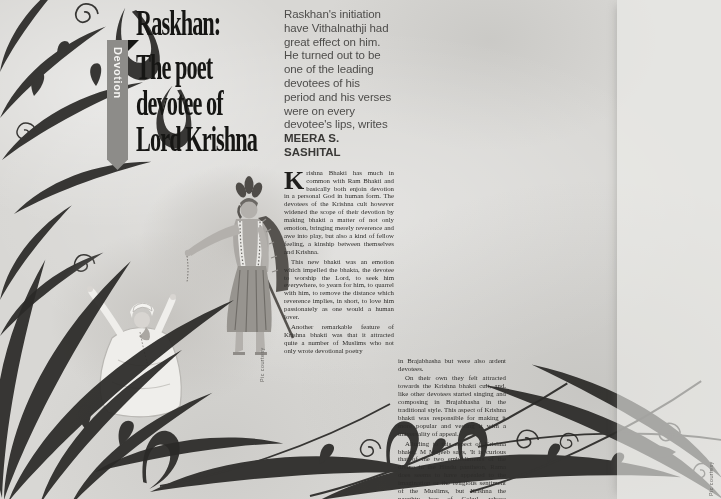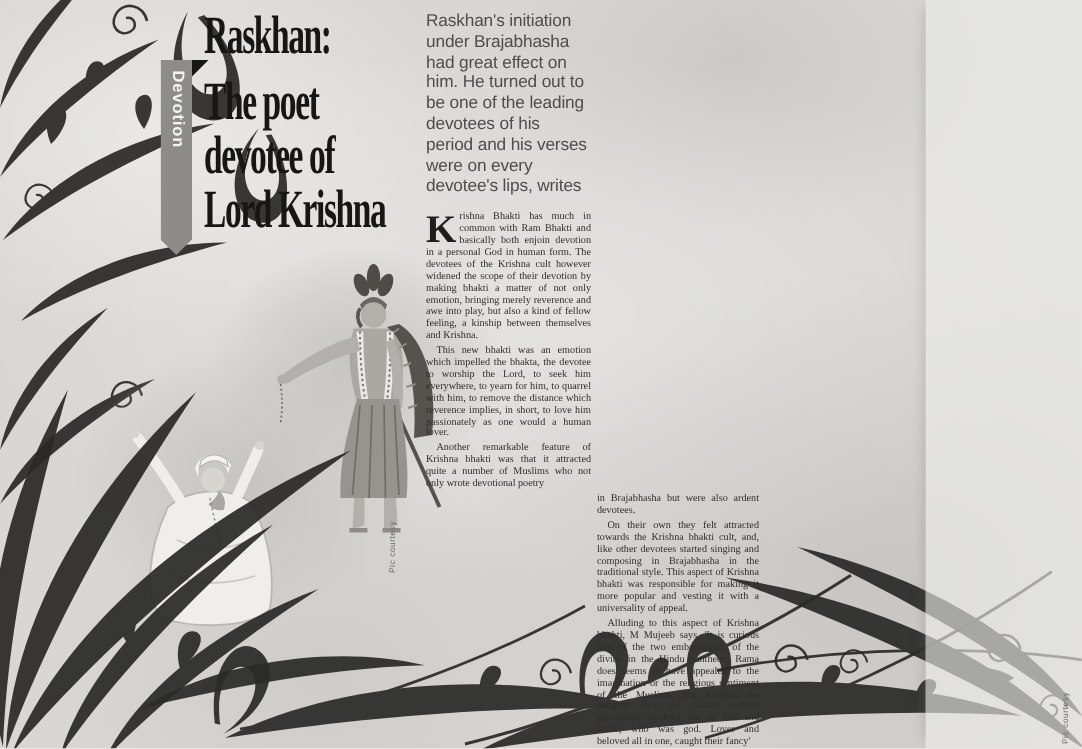--- a/index.html
+++ b/index.html
@@ -194,21 +194,22 @@
   <div class="layer ribbon-flag"></div>
 
   <div class="layer headline">
     <div class="hl">Raskhan:</div>
     <div class="hl">The poet</div>
     <div class="hl">devotee of</div>
     <div class="hl">Lord Krishna</div>
   </div>
 
   <div class="layer col col1">
-    <div class="intro">Raskhan's initiation under Brajabhasha had great effect on him. He turned out to be one of the leading devotees of his period and his verses were on every devotee's lips, writes</div>
+    <div class="intro">Raskhan's initiation have Vithalnathji had great effect on him. He turned out to be one of the leading devotees of his period and his verses were on every devotee's lips, writes</div>
+    <div class="byline">MEERA S. SASHITAL</div>
     <div class="body-block">
       <p class="bp"><span class="dropcap">K</span><span>rishna Bhakti has much in common with Ram Bhakti and basically both enjoin devotion in a personal God in human form. The devotees of the Krishna cult however widened the scope of their devotion by making bhakti a matter of not only emotion, bringing merely reverence and awe into play, but also a kind of fellow feeling, a kinship between themselves and Krishna.</span></p>
       <p class="bp ind">This new bhakti was an emotion which impelled the bhakta, the devotee to worship the Lord, to seek him everywhere, to yearn for him, to quarrel with him, to remove the distance which reverence implies, in short, to love him passionately as one would a human lover.</p>
       <p class="bp ind">Another remarkable feature of Krishna bhakti was that it attracted quite a number of Muslims who not only wrote devotional poetry</p>
     </div>
   </div>
 
   <div class="layer col col2">
     <p class="bp">in Brajabhasha but were also ardent devotees.</p>
     <p class="bp ind">On their own they felt attracted towards the Krishna bhakti cult, and, like other devotees started singing and composing in Brajabhasha in the traditional style. This aspect of Krishna bhakti was responsible for making it more popular and vesting it with a universality of appeal.</p>

